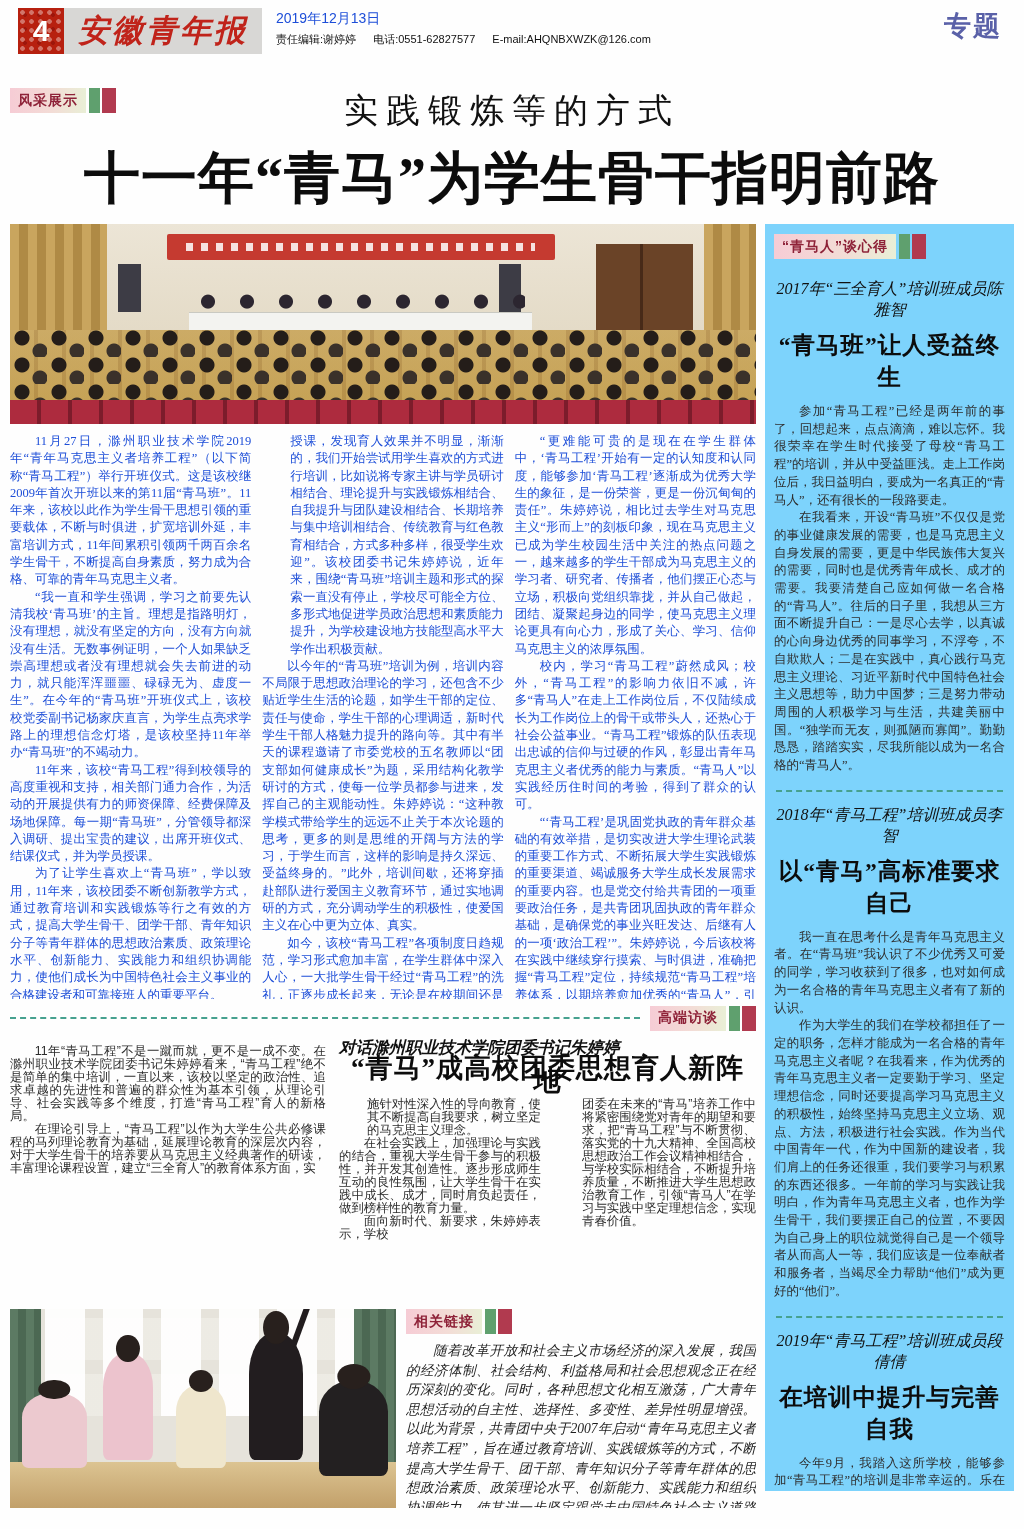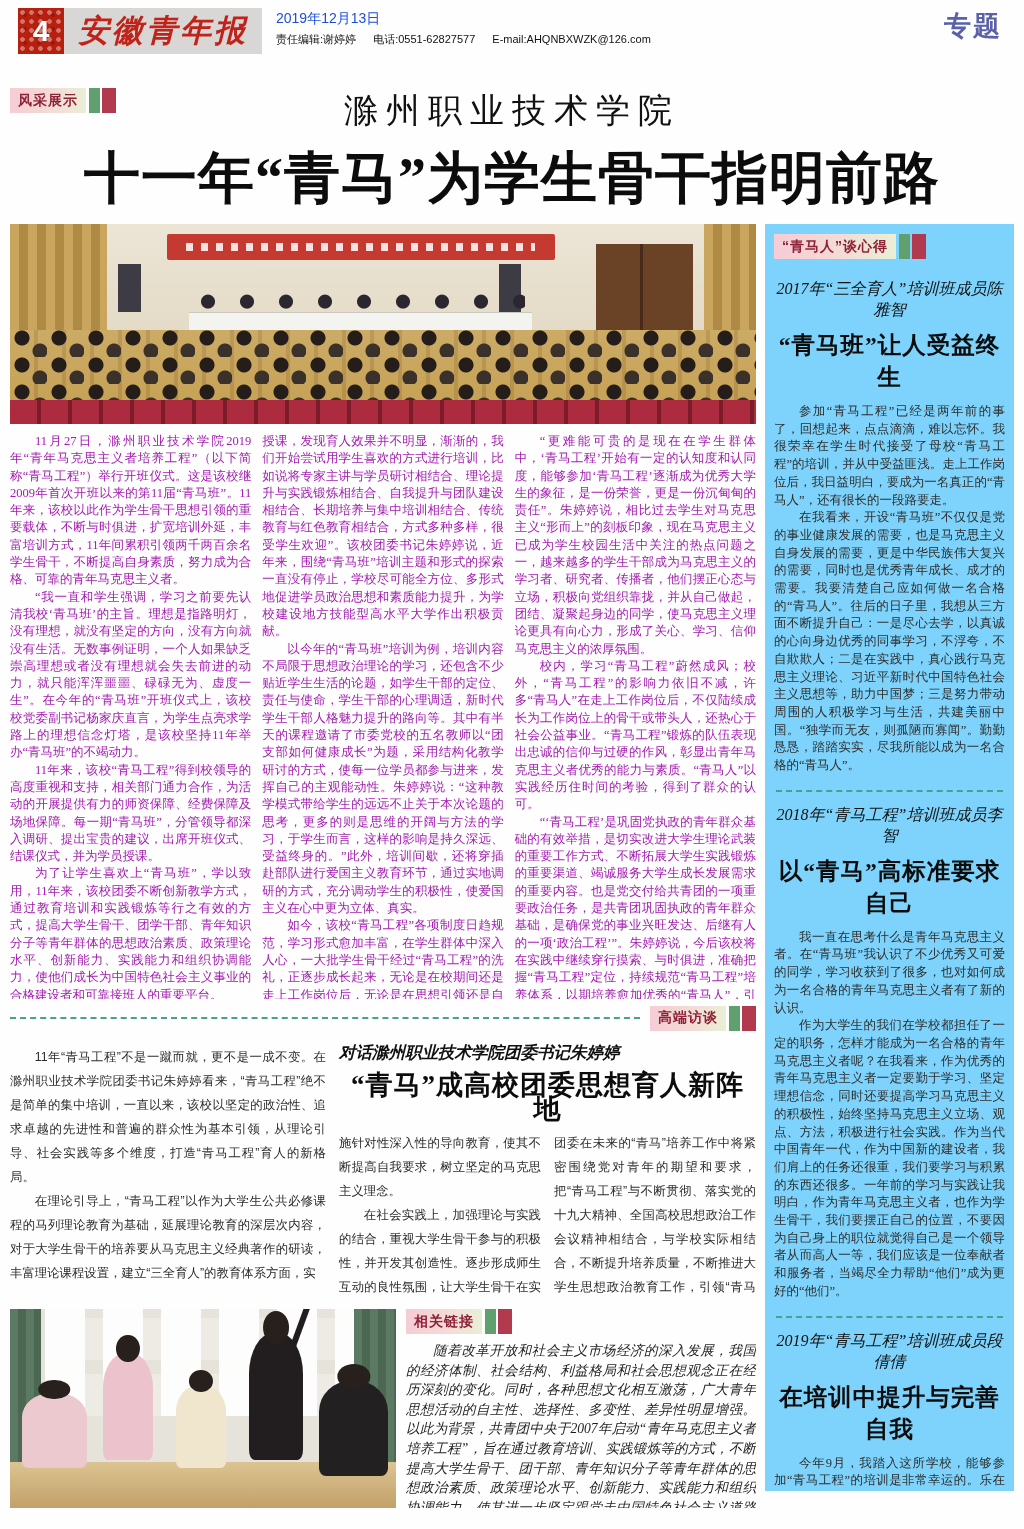--- a/index.html
+++ b/index.html
@@ -69,30 +69,30 @@
         background:radial-gradient(circle at 12px 8px,#241d19 7px,transparent 8px),
                    radial-gradient(circle at 30px 21px,#3a312a 7px,transparent 8px),
                    repeating-linear-gradient(90deg,rgba(205,160,60,.45) 0 24px,rgba(170,120,30,.45) 24px 28px),
                    linear-gradient(#cbb488,#bd9f62);
         background-size:37px 27px,37px 27px,auto,auto;}
   .pt-frontrow{position:absolute;left:0;right:0;bottom:0;height:12%;
         background:repeating-linear-gradient(90deg,#ad2b3e 0 27px,#7c1c2b 27px 31px);}
 
   
   .article-cols{display:flex;gap:11px;margin-top:9px;height:566px;overflow:hidden;}
-  .acol{flex:1;font-size:12.5px;line-height:17.3px;text-align:justify;color:#a21caf;}
+  .acol{flex:1;font-size:12.5px;line-height:17.3px;text-align:justify;color:#1d4ed8;}
   .acol p,.sb-item p,.int-body p,.related-text{margin:0;text-indent:2em;}
-  p.cont{text-indent:0;}
+  p.cont{text-indent:0;margin-left:28px;}
 
   
   .interview{margin-top:6px;}
   .int-divider{display:flex;align-items:center;height:26px;margin-bottom:8px;}
   .int-divider .dash{flex:1;border-top:2px dashed #46a18f;margin-right:10px;}
   .int-body{display:flex;gap:13px;height:262px;overflow:hidden;
-        font-family:"Liberation Sans","DejaVu Sans",sans-serif;font-size:12.4px;line-height:24px;}
+        font-family:"Liberation Sans","DejaVu Sans",sans-serif;font-size:12.4px;line-height:13px;}
   .int-col1{width:316px;flex:none;text-align:justify;padding-top:6px;}
   .int-right{flex:1;min-width:0;}
   .i-kicker{text-align:left;font-style:italic;font-size:16.5px;margin:2px 0 8px;
         font-family:"Liberation Serif","DejaVu Serif",serif;color:#111;font-weight:bold;}
   .i-headline{text-align:center;font-size:27px;font-weight:700;margin:0 0 10px;
         font-family:"Liberation Serif","DejaVu Serif",serif;color:#0c0c0c;letter-spacing:1px;}
   .int-cols2{display:flex;gap:13px;text-align:justify;}
   .int-cols2 .c{flex:1;min-width:0;}
 
   
@@ -144,21 +144,21 @@
     </div>
     <div class="section-tag">专题</div>
   </header>
 
   <div class="band">
     <div class="tag feature-tag">
       <span class="tag-text">风采展示</span>
       <span class="stripe g"></span>
       <span class="stripe r"></span>
     </div>
-    <div class="kicker">滁州职业技术学院</div>
+    <div class="kicker">实践锻炼等的方式</div>
     <h1 class="headline">十一年“青马”为学生骨干指明前路</h1>
   </div>
 
   <div class="content">
 
     <div class="main">
 
       <div class="photo-top">
         <div class="pt-curtain left"></div>
         <div class="pt-curtain right"></div>

